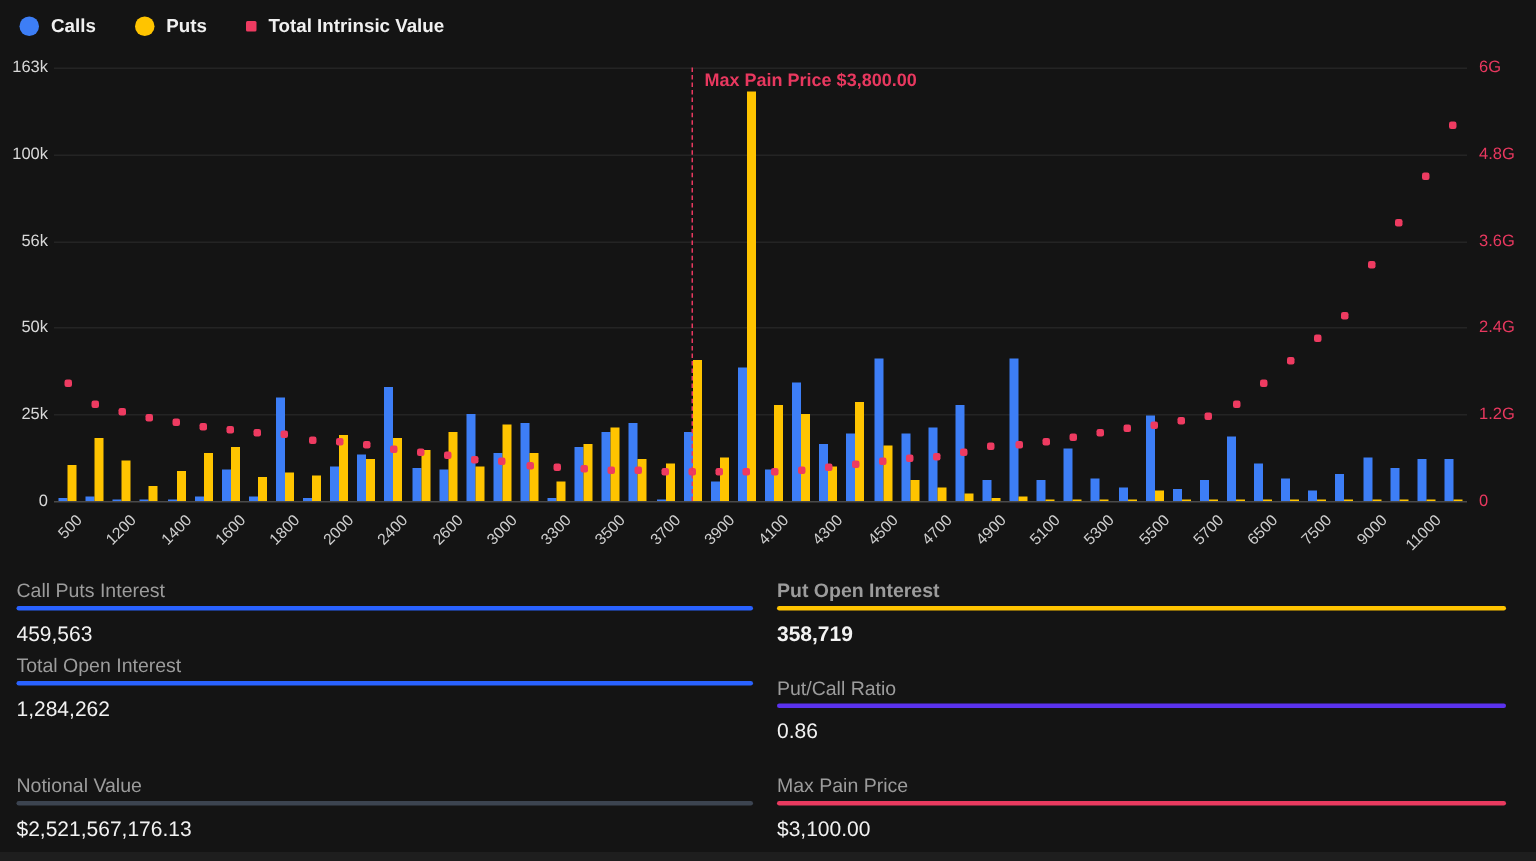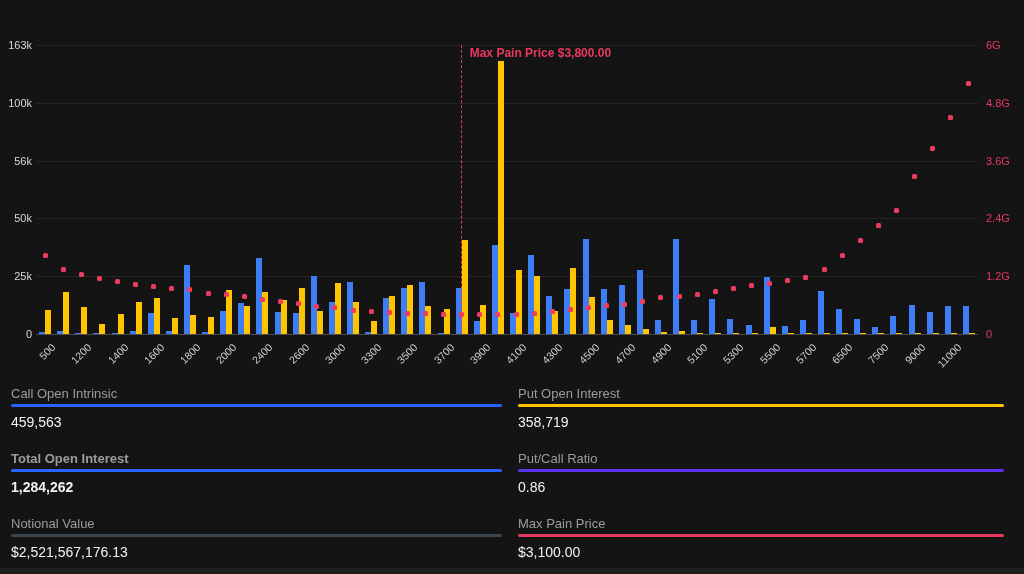--- a/index.html
+++ b/index.html
@@ -24,20 +24,34 @@
   .stat-label{position:absolute;top:0;left:0;font-size:13px;color:#9c9c9c;}
   .stat-line{position:absolute;top:18px;left:0;right:0;height:3px;border-radius:2px;}
   .stat-value{position:absolute;top:28px;left:0;font-size:14px;color:#f2f2f2;}
   .bottom-strip{position:absolute;left:0;bottom:0;width:100%;height:6px;background:#1e1e1e;}
 </style>
 </head>
 <body>
 
 <div class="app">
 
+  <div class="legend">
+    <div class="legend-item">
+      <span class="legend-dot" id="dot-calls" style="background: rgb(61, 126, 246);"></span>
+      <span class="legend-label">Calls</span>
+    </div>
+    <div class="legend-item">
+      <span class="legend-dot" id="dot-puts" style="background: rgb(255, 196, 0);"></span>
+      <span class="legend-label">Puts</span>
+    </div>
+    <div class="legend-item">
+      <span class="legend-sq" id="sq-intrinsic" style="background: rgb(238, 59, 97);"></span>
+      <span class="legend-label">Total Intrinsic Value</span>
+    </div>
+  </div>
 
   <div id="chart">
       <div class="gridline" style="left: 36px; top: 334px; width: 942px; background: rgb(74, 74, 74);"></div>
       <div class="ytick" style="left: 2px; top: 328px;">0</div>
       <div class="ytick-r" style="left: 986px; top: 328px;">0</div>
       <div class="gridline" style="left: 36px; top: 276.2px; width: 942px; background: rgb(36, 36, 36);"></div>
       <div class="ytick" style="left: 2px; top: 270.2px;">25k</div>
       <div class="ytick-r" style="left: 986px; top: 270.2px;">1.2G</div>
       <div class="gridline" style="left: 36px; top: 218.4px; width: 942px; background: rgb(36, 36, 36);"></div>
       <div class="ytick" style="left: 2px; top: 212.4px;">50k</div>
@@ -232,37 +246,37 @@
       <div class="xlabel" style="left: 954.827px; top: 341px;">11000</div>
       <div class="bar" style="left: 962.942px; top: 306.256px; width: 6px; height: 27.744px; background: rgb(61, 126, 246);"></div>
       <div class="bar" style="left: 968.942px; top: 333px; width: 6px; height: 1px; background: rgb(255, 196, 0);"></div>
       <div class="dot" style="left: 966.442px; top: 81.0333px; background: rgb(238, 59, 97);"></div>
       <div class="maxpain-line" style="left: 460.712px; top: 45px; height: 289px;"></div>
       <div class="maxpain-label" style="left: 469.712px; top: 46px;">Max Pain Price $3,800.00</div>
     </div>
 
   <div class="stat-col" id="stats-left" style="left:11px;top:386px;width:491px;">
       <div class="stat-row" style="top: 0px; height: 60px;">
-        <div class="stat-label">Call Open Intrinsic</div>
+        <div class="stat-label">Call Puts Interest</div>
         <div class="stat-line" style="background: rgb(41, 98, 255);"></div>
         <div class="stat-value">459,563</div>
       </div>
-      <div class="stat-row" style="top: 65px; height: 60px; font-weight: bold;">
+      <div class="stat-row" style="top: 50px; height: 60px;">
         <div class="stat-label">Total Open Interest</div>
         <div class="stat-line" style="background: rgb(41, 98, 255);"></div>
         <div class="stat-value">1,284,262</div>
       </div>
       <div class="stat-row" style="top: 130px; height: 60px;">
         <div class="stat-label">Notional Value</div>
         <div class="stat-line" style="background: rgb(60, 68, 80);"></div>
         <div class="stat-value">$2,521,567,176.13</div>
       </div>
     </div>
   <div class="stat-col" id="stats-right" style="left:518px;top:386px;width:486px;">
-      <div class="stat-row" style="top: 0px; height: 60px;">
+      <div class="stat-row" style="top: 0px; height: 60px; font-weight: bold;">
         <div class="stat-label">Put Open Interest</div>
         <div class="stat-line" style="background: rgb(255, 196, 0);"></div>
         <div class="stat-value">358,719</div>
       </div>
       <div class="stat-row" style="top: 65px; height: 60px;">
         <div class="stat-label">Put/Call Ratio</div>
         <div class="stat-line" style="background: rgb(91, 50, 238);"></div>
         <div class="stat-value">0.86</div>
       </div>
       <div class="stat-row" style="top: 130px; height: 60px;">

